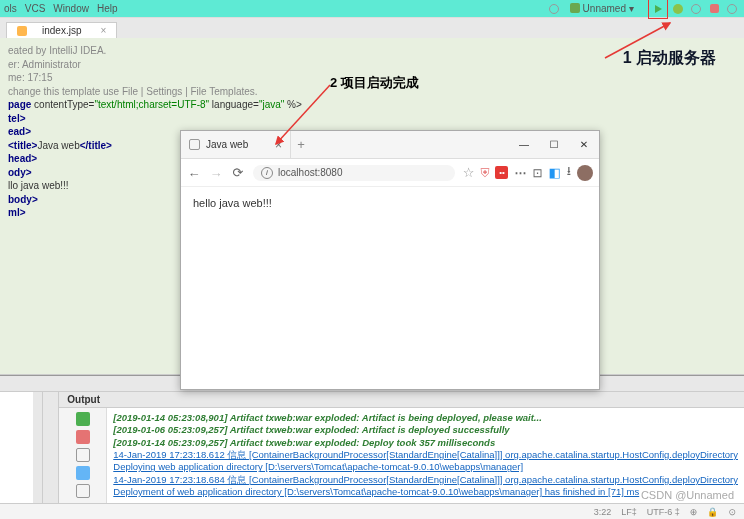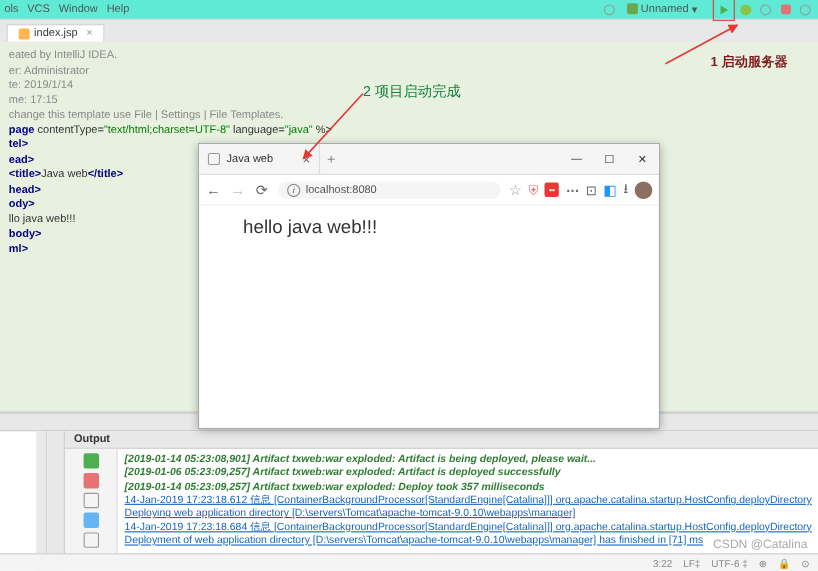--- a/index.html
+++ b/index.html
@@ -11,31 +11,31 @@
 .run-config .cfg-icon { width:10px; height:10px; background:#6aa84f; border-radius:2px; }
 .toolbar-btns { display:flex; align-items:center; gap:2px; margin-left:6px; }
 .tb-btn { width:16px; height:16px; display:flex; align-items:center; justify-content:center; }
 .run-btn-box { border:1.5px solid #e53935; padding:1px; }
 .play { width:0; height:0; border-top:4px solid transparent; border-bottom:4px solid transparent; border-left:7px solid #4caf50; }
 .bug { width:10px; height:10px; background:#8bc34a; border-radius:50%; }
 .stop { width:9px; height:9px; background:#e57373; border-radius:2px; }
 .gear { width:10px; height:10px; border:1.5px solid #999; border-radius:50%; }
 
 .tabbar { height:20px; background:#e8e8e8; display:flex; align-items:flex-end; padding:0 6px; }
-.tab { background:#fff; border:1px solid #ccc; border-bottom:none; padding:2px 10px; font-size:10px; display:flex; align-items:center; gap:4px; }
+.tab { background:#fff; border:1px solid #ccc; border-bottom:none; padding:2px 10px; font-size:10px; display:flex; align-items:center; gap:15px; }
 .jsp-icon { width:10px; height:10px; background:#ffb74d; border-radius:2px; }
 
 .editor { height:337px; background:#e8f0e0; padding:6px 8px; font-family:Consolas,monospace; font-size:10px; color:#888; line-height:1.35; border-bottom:1px solid #ccc; position:relative; overflow:hidden; }
 .editor .kw { color:#000080; font-weight:bold; }
 .editor .str { color:#008000; }
 .editor .tag { color:#000080; font-weight:bold; }
 .editor .txt { color:#333; }
 
-.anno1 { position:absolute; right:28px; top:48px; color:#7f1d1d; font-size:12px; font-weight:bold; z-index:50; }
-.anno2 { position:absolute; left:330px; top:74px; color:#15803d; font-size:13px; font-weight:normal; z-index:50; }
+.anno1 { position:absolute; right:28px; top:48px; color:#0f172a; font-size:16px; font-weight:bold; z-index:50; }
+.anno2 { position:absolute; left:330px; top:74px; color:#000000; font-size:13px; font-weight:bold; z-index:50; }
 .arrow-svg { position:absolute; pointer-events:none; z-index:49; }
 
 .browser { position:absolute; left:180px; top:130px; width:420px; height:260px; background:#fff; border:1px solid #aaa; box-shadow:0 2px 8px rgba(0,0,0,0.3); z-index:40; display:flex; flex-direction:column; }
 .browser-top { height:28px; background:#f5f5f5; border-bottom:1px solid #ddd; display:flex; }
 .br-tab { width:110px; border-right:1px solid #ddd; display:flex; align-items:center; padding:0 8px; font-size:10px; gap:6px; }
 .br-tab .page-icon { width:11px; height:11px; border:1px solid #999; border-radius:2px; }
 .br-tab .close-x { margin-left:auto; font-size:12px; color:#666; }
 .br-newtab { width:20px; display:flex; align-items:center; justify-content:center; color:#888; font-size:13px; }
 .br-winctrls { margin-left:auto; display:flex; }
 .br-wc { width:30px; display:flex; align-items:center; justify-content:center; font-size:10px; color:#333; }
@@ -45,21 +45,21 @@
 .info-i { width:12px; height:12px; border:1px solid #888; border-radius:50%; display:flex; align-items:center; justify-content:center; font-size:8px; font-style:italic; }
 .ext-icons { display:flex; gap:6px; align-items:center; }
 .star { color:#999; font-size:13px; }
 .shield { color:#e57373; font-size:12px; }
 .red-sq { background:#e53935; border-radius:2px; color:#fff; font-size:8px; display:flex; align-items:center; justify-content:center; width:13px; height:13px; }
 .dots { color:#666; font-weight:bold; font-size:12px; }
 .puzzle { color:#666; font-size:12px; }
 .blue-sq { color:#2196f3; font-size:13px; }
 .dl-ico { color:#666; font-size:12px; }
 .avatar { width:16px; height:16px; border-radius:50%; background:#8d6e63; }
-.browser-body { flex:1; padding:10px 12px; font-size:17px; font-family:Arial;margin-left:28px; }
+.browser-body { flex:1; padding:10px 12px; font-size:11px; font-family:Arial; }
 
 .tool-window { height:144px; border-top:1px solid #999; display:flex; flex-direction:column; background:#fff; }
 .gutter { display:flex; }
 .vert-bar { width:22px; background:#e8e8e8; border-right:1px solid #ccc; }
 .output-area { flex:1; }
 .out-header { background:#e8e8e8; border-bottom:1px solid #ccc; padding:2px 8px; font-size:10px; font-weight:bold; }
 .out-body { display:flex; height:108px; }
 .out-icons { width:48px; background:#f4f4f4; border-right:1px solid #ddd; display:flex; flex-direction:column; align-items:center; padding-top:4px; gap:4px; }
 .oi { width:14px; height:14px; }
 .oi.green { background:#4caf50; border-radius:2px; }
@@ -118,21 +118,20 @@
   <div class="tab">
     <div class="jsp-icon"></div>
     <span>index.jsp</span>
     <span style="color:#999;margin-left:4px;">×</span>
   </div>
 </div>
 
 <div class="editor">
   <div>eated by IntelliJ IDEA.</div>
   <div>er: Administrator</div>
-  <div>te: 2019/1/14</div>
   <div>me: 17:15</div>
   <div> change this template use File | Settings | File Templates.</div>
   <div><span class="kw">page</span><span class="txt"> contentType=</span><span class="str">"text/html;charset=UTF-8"</span><span class="txt"> language=</span><span class="str">"java"</span><span class="txt"> %&gt;</span></div>
   <div><span class="tag">tel&gt;</span></div>
   <div><span class="tag">ead&gt;</span></div>
   <div><span class="tag">&lt;title&gt;</span><span class="txt">Java web</span><span class="tag">&lt;/title&gt;</span></div>
   <div><span class="tag">head&gt;</span></div>
   <div><span class="tag">ody&gt;</span></div>
   <div><span class="txt">llo java web!!!</span></div>
   <div><span class="tag">body&gt;</span></div>
@@ -227,13 +226,13 @@
 
 <div class="statusbar">
   <span>3:22</span>
   <span>LF‡</span>
   <span>UTF-6 ‡</span>
   <span>⊕</span>
   <span>🔒</span>
   <span>⊙</span>
 </div>
 
-<div class="watermark">CSDN @Catalina</div>
+<div class="watermark">CSDN @Unnamed</div>
 
 </body></html>

